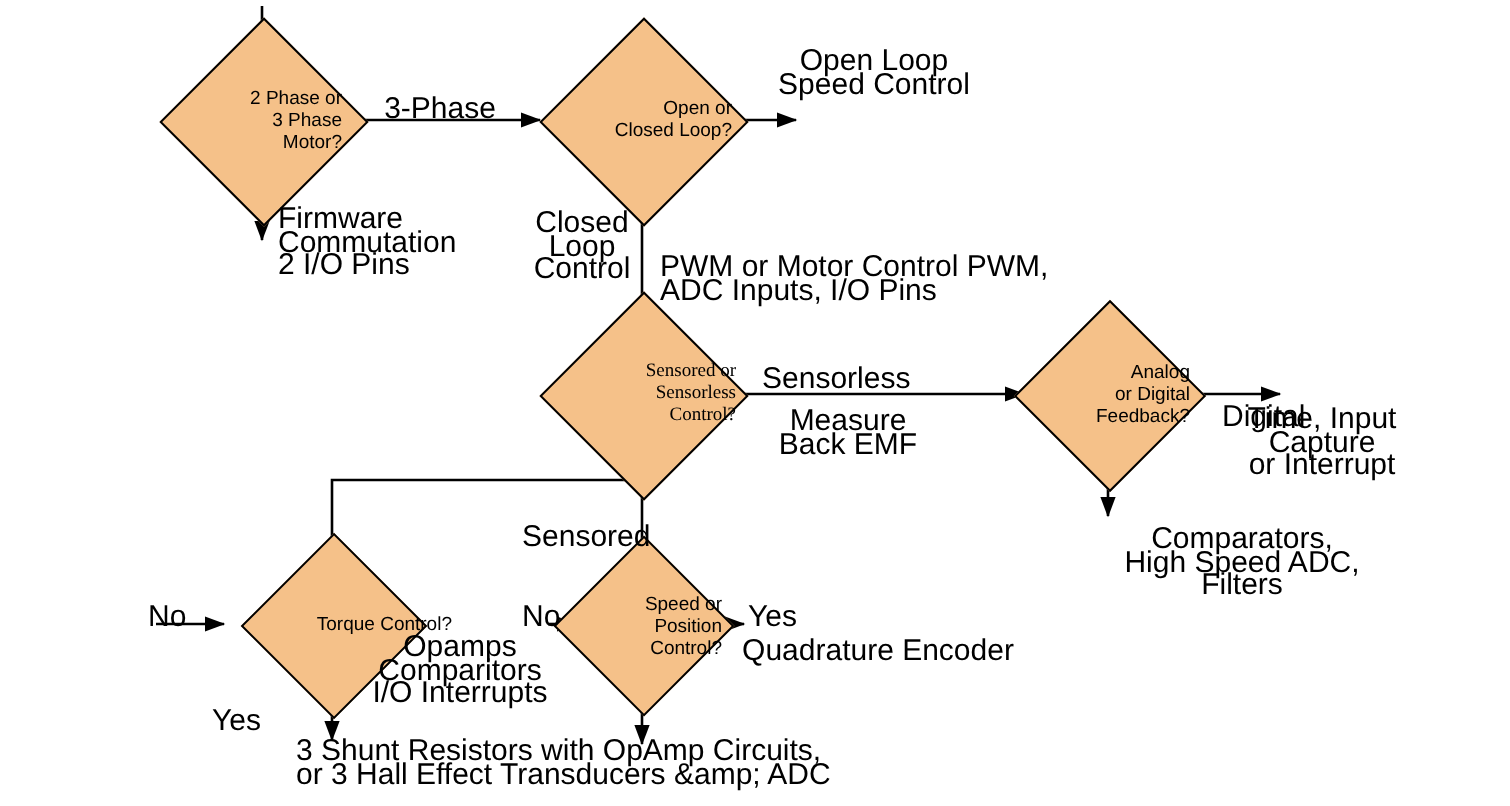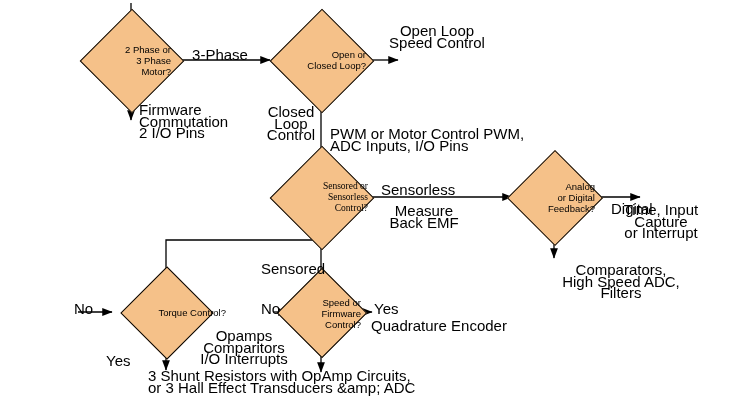--- a/index.html
+++ b/index.html
@@ -113,21 +113,21 @@
   <div class="diamond" style="left:521px; top:164px; width:66px; height:66px;"></div>
   <div class="diamond-label" style="left:513px; top:181px; width:82px;">Analog
 or Digital
 Feedback?</div>
 
   <div class="diamond" style="left:134px; top:280px; width:64px; height:64px;"></div>
   <div class="diamond-label" style="left:106px; top:307px; width:120px;">Torque Control?</div>
 
   <div class="diamond" style="left:290px; top:281px; width:62px; height:62px;"></div>
   <div class="diamond-label" style="left:281px; top:297px; width:80px;">Speed or
-Firmware
+Position
 Control?</div>
 
   <div class="lbl center" style="left:189px; top:49px; width:62px;">3-Phase</div>
 
   <div class="lbl left" style="left:139px; top:104px; width:140px;">Firmware Commutation
 2 I/O Pins</div>
 
 
   <div class="lbl center" style="left:382px; top:25px; width:110px;">Open Loop
 Speed Control</div>
@@ -152,21 +152,21 @@
   <div class="lbl center" style="left:596px; top:204px; width:130px;text-align:center;">Time, Input Capture
 or Interrupt</div>
 
   <div class="lbl center" style="left:561px; top:264px; width:120px;">Comparators,
 High Speed ADC,
 Filters</div>
 
   <div class="lbl left" style="left:74px; top:303px; width:30px;">No</div>
 
 
-  <div class="lbl center" style="left:194px; top:318px; width:100px;margin-top:12px;">Opamps
+  <div class="lbl center" style="left:180px; top:318px; width:100px;">Opamps
 Comparitors
 I/O Interrupts</div>
 
   <div class="lbl left" style="left:106px; top:355px; width:30px;">Yes</div>
 
   <div class="lbl left" style="left:148px; top:370px; width:300px;">3 Shunt Resistors with OpAmp Circuits,
 or 3 Hall Effect Transducers &amp;amp; ADC</div>
 
   <div class="lbl left" style="left:261px; top:303px; width:30px;">No</div>
 

